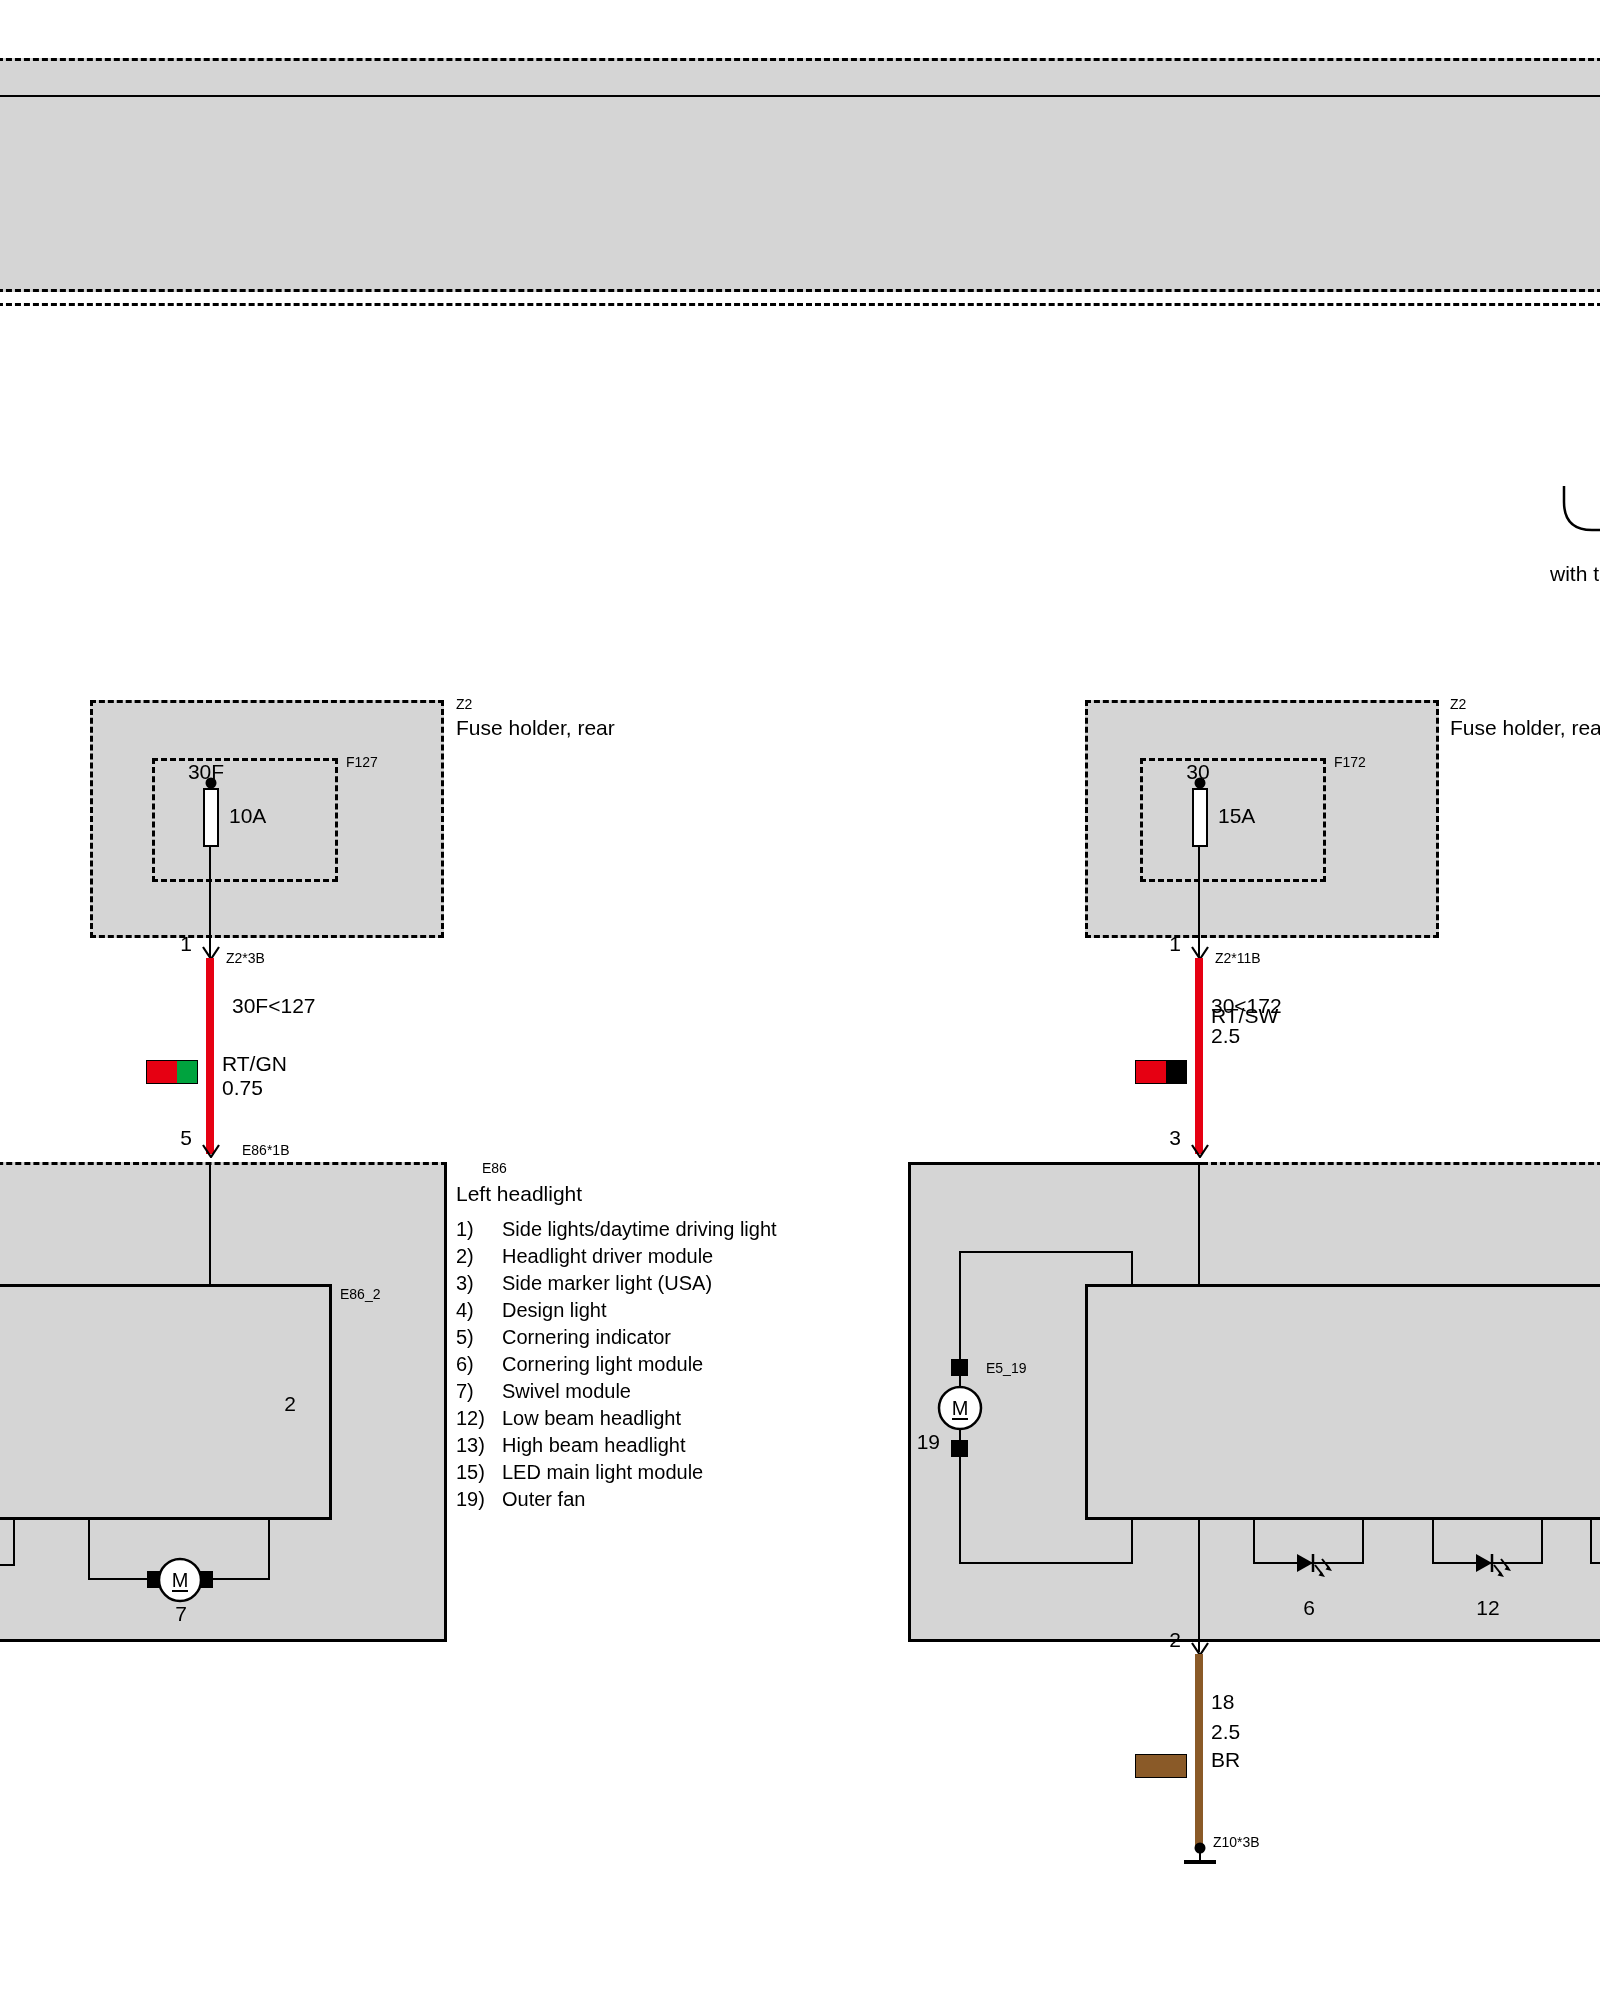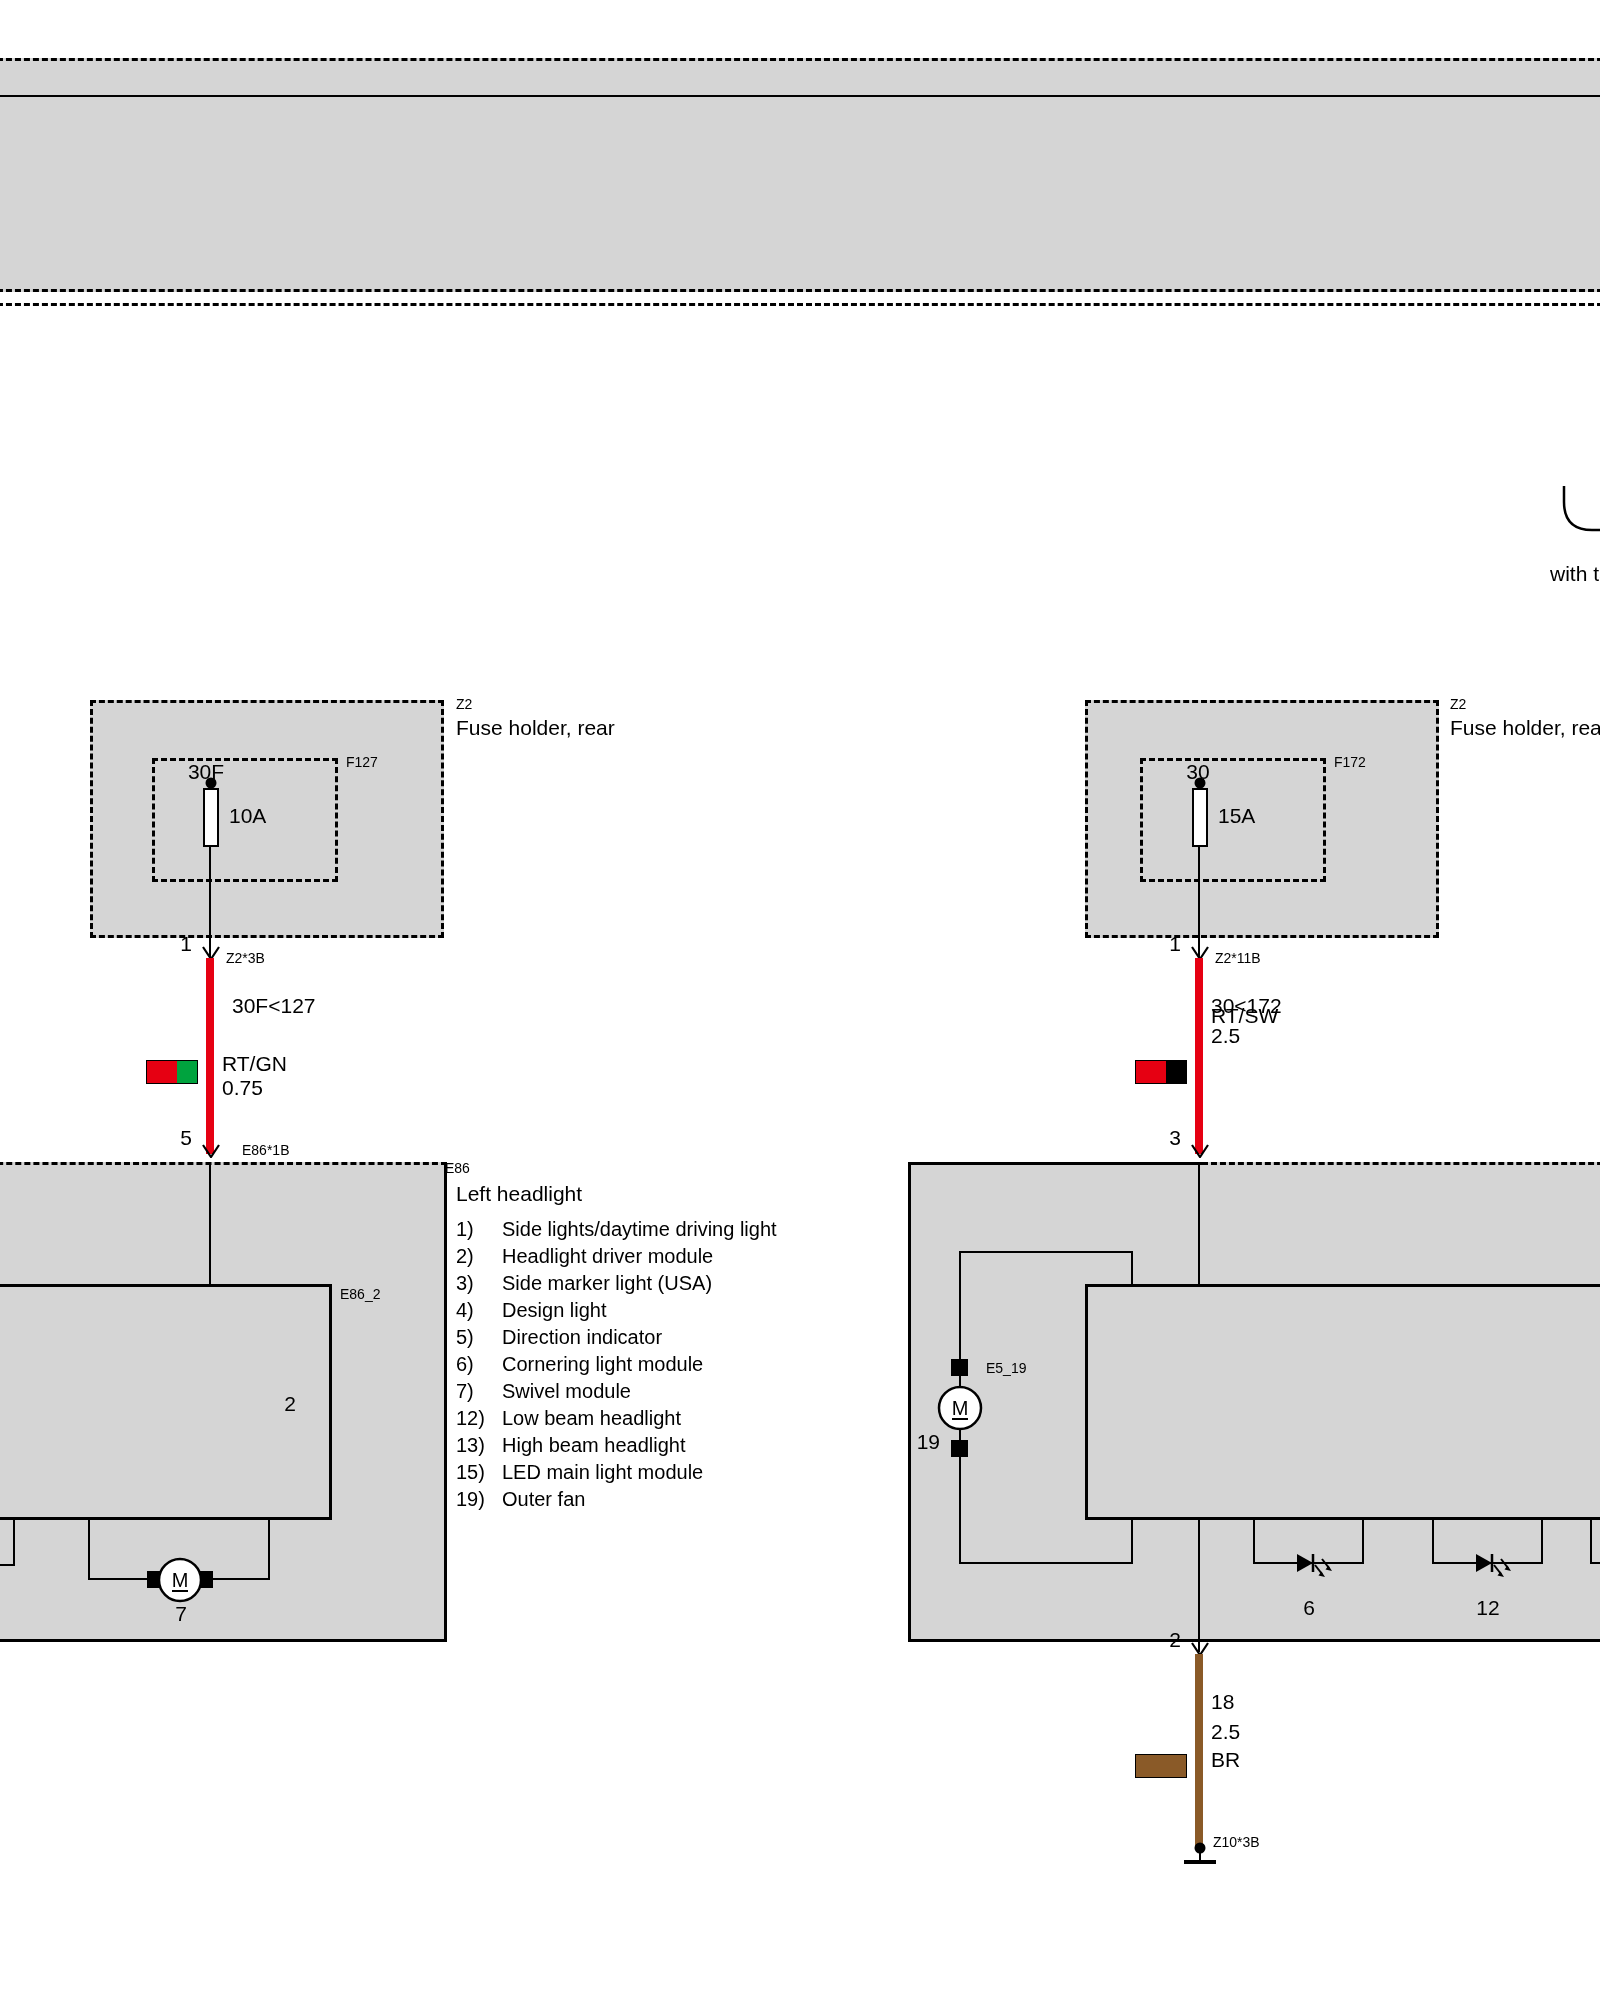--- a/index.html
+++ b/index.html
@@ -75,21 +75,21 @@
     <div class="sw-green"></div>
   </div>
 
   <div class="t f21 rt" style="left:164px;top:1126px;width:28px">5</div>
   <svg class="abs" style="left:200px;top:1144px" width="22" height="14" viewBox="0 0 22 14">
     <polyline points="3,1 11,13 19,1" fill="none" stroke="#000" stroke-width="2.2"></polyline>
   </svg>
   <div class="t f14" style="left:242px;top:1142px">E86*1B</div>
 
   <div class="abs gray" style="left:-30px;top:1162px;width:477px;height:480px;border-top:3px dashed #000;border-right:3px solid #000;border-bottom:3px solid #000"></div>
-  <div class="t f14" style="left:445px;top:1160px">E86</div>
+  <div class="t f14" style="left:482px;top:1160px">E86</div>
   <div class="t f21" style="left:456px;top:1182px">Left headlight</div>
 
   <div class="legend">
     <div class="lrow">
         <span class="lnum">1)</span>
         <span class="ltext">Side lights/daytime driving light</span>
       </div>
     <div class="lrow">
         <span class="lnum">2)</span>
         <span class="ltext">Headlight driver module</span>
@@ -97,21 +97,21 @@
     <div class="lrow">
         <span class="lnum">3)</span>
         <span class="ltext">Side marker light (USA)</span>
       </div>
     <div class="lrow">
         <span class="lnum">4)</span>
         <span class="ltext">Design light</span>
       </div>
     <div class="lrow">
         <span class="lnum">5)</span>
-        <span class="ltext">Direction indicator</span>
+        <span class="ltext">Cornering indicator</span>
       </div>
     <div class="lrow">
         <span class="lnum">6)</span>
         <span class="ltext">Cornering light module</span>
       </div>
     <div class="lrow">
         <span class="lnum">7)</span>
         <span class="ltext">Swivel module</span>
       </div>
     <div class="lrow">

